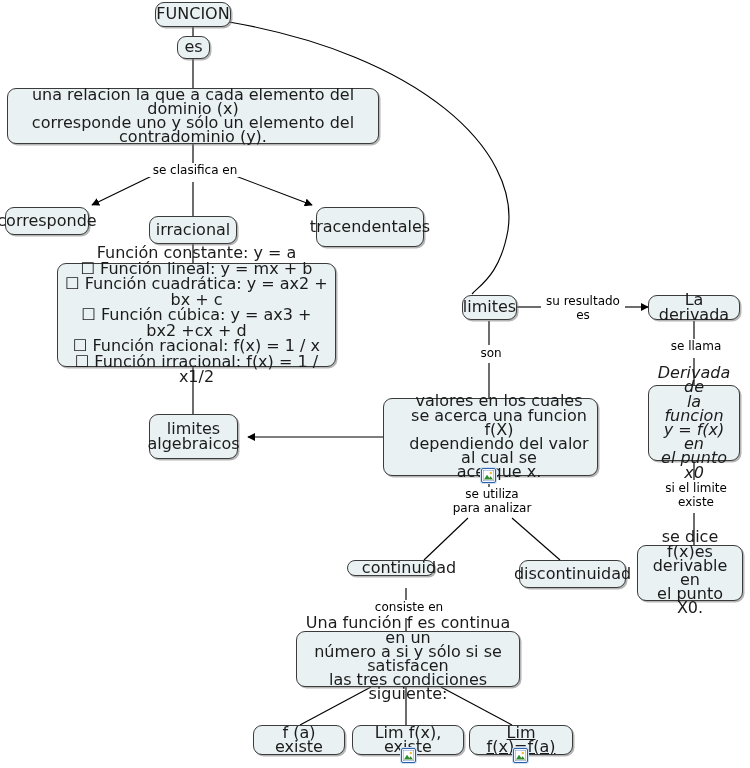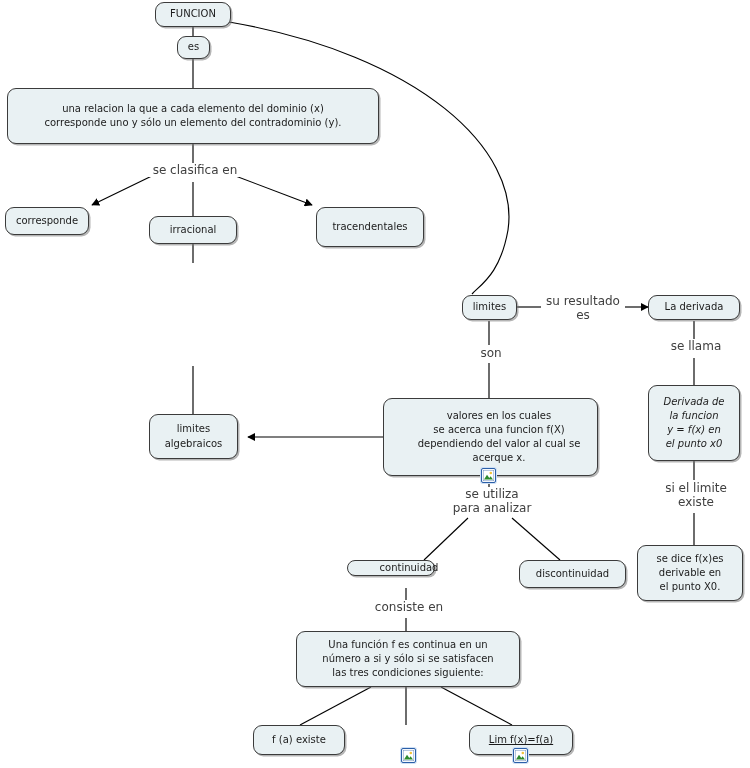--- a/index.html
+++ b/index.html
@@ -27,34 +27,34 @@
     height: 768px;
     pointer-events: none;
   }
   .node {
     position: absolute;
     box-sizing: border-box;
     background: #e9f1f3;
     border: 1px solid #3b3b3b;
     border-radius: 9px;
     color: #1b1b1b;
-    font-size: 10px;
+    font-size: 16px;
     line-height: 14.2px;
     text-align: center;
     display: flex;
     align-items: center;
     justify-content: center;
     padding: 2px 7px;
     box-shadow: 1.5px 1.5px 0 rgba(120,120,120,0.55);
     white-space: pre-line;
     z-index: 3;
   }
   .link-label {
     position: absolute;
-    color: #404040;
+    color: #000000;
     font-size: 12px;
     line-height: 14px;
     text-align: center;
     background: #ffffff;
     white-space: pre-line;
     z-index: 2;
     padding: 0 2px;
   }
   .img-badge {
     position: absolute;
@@ -135,20 +135,26 @@
 corresponde uno y sólo un elemento del contradominio (y).</div>
 
   <div class="link-label" style="left:138px; top:163px; width:110px;">se clasifica en</div>
 
   <div class="node" style="left:5px; top:207px; width:84px; height:28px;">corresponde</div>
 
   <div class="node" style="left:149px; top:216px; width:88px; height:28px;">irracional</div>
 
   <div class="node" style="left:316px; top:207px; width:108px; height:40px;">tracendentales</div>
 
+  <div class="node" style="left:57px; top:263px; width:279px; height:104px; line-height:15.5px;">Función constante: y = a
+☐ Función lineal: y = mx + b
+☐ Función cuadrática: y = ax2 + bx + c
+☐ Función cúbica: y = ax3 + bx2 +cx + d
+☐ Función racional: f(x) = 1 / x
+☐ Función irracional: f(x) = 1 / x1/2</div>
 
   <div class="node" style="left:149px; top:414px; width:89px; height:45px;">limites
 algebraicos</div>
 
   <div class="node" style="left:462px; top:295px; width:55px; height:25px;">limites</div>
 
   <div class="link-label" style="left:541px; top:294px; width:80px;">su resultado
 es</div>
 
   <div class="node" style="left:648px; top:295px; width:92px; height:25px;">La derivada</div>
@@ -190,20 +196,21 @@
   <div class="node" style="left:519px; top:560px; width:107px; height:28px;">discontinuidad</div>
 
   <div class="link-label" style="left:369px; top:600px; width:76px;">consiste en</div>
 
   <div class="node" style="left:296px; top:631px; width:224px; height:56px;">Una función f es continua en un
 número a si y sólo si se satisfacen
 las tres condiciones siguiente:</div>
 
   <div class="node" style="left:253px; top:725px; width:92px; height:30px;">f (a) existe</div>
 
+  <div class="node" style="left:352px; top:725px; width:112px; height:30px;">Lim f(x), existe</div>
 
   <div class="img-badge" style="left:401px; top:748px;">
     <svg viewBox="0 0 11 11" xmlns="http://www.w3.org/2000/svg">
       <rect x="0" y="0" width="11" height="11" fill="#ffffff" stroke="#6f8fbf" stroke-width="1"></rect>
       <circle cx="7.8" cy="3" r="1.3" fill="#f2c23a"></circle>
       <path d="M1 9.5 L4 4.7 L6.3 8 L7.6 6.3 L10 9.5 Z" fill="#2e8b2e"></path>
     </svg>
   </div>
 
   <div class="node" style="left:469px; top:725px; width:104px; height:30px;text-decoration:underline;">Lim f(x)=f(a)</div>

